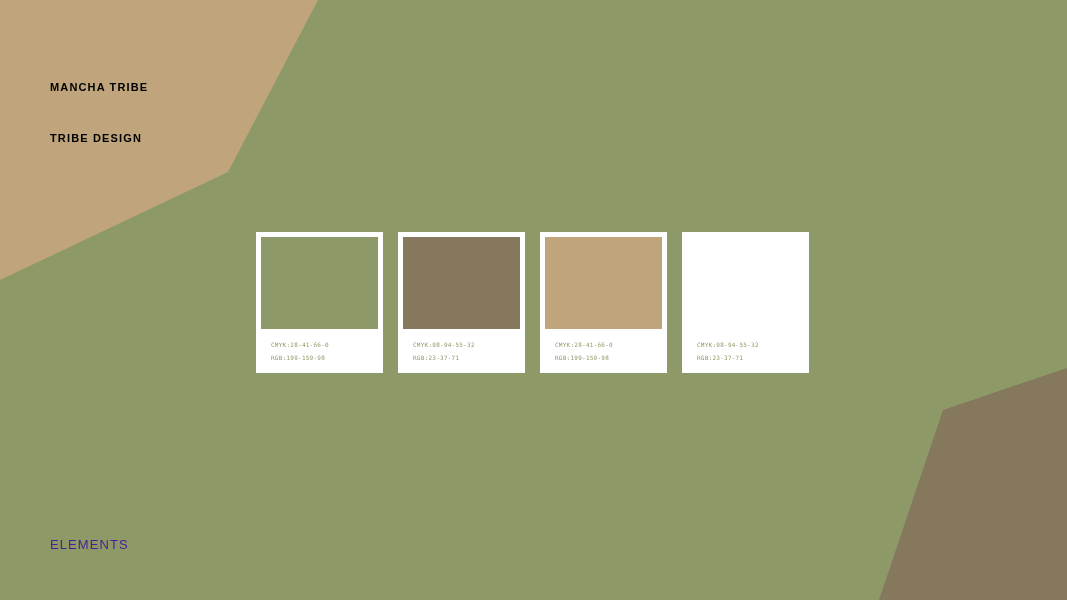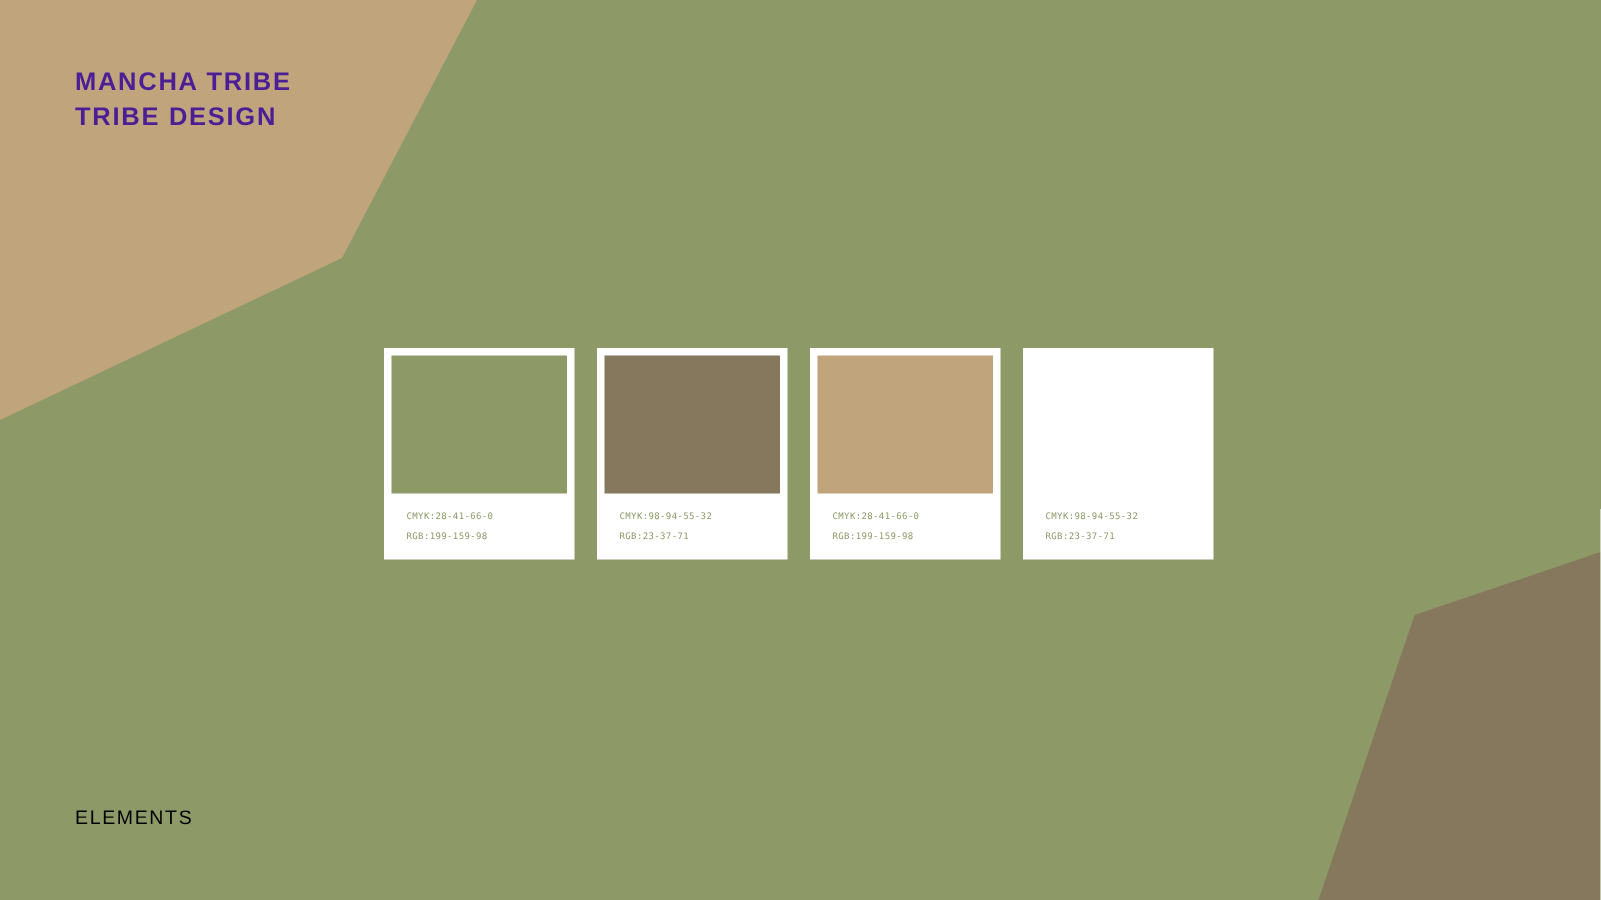--- a/index.html
+++ b/index.html
@@ -24,25 +24,26 @@
     pointer-events: none;
   }
   
   #title-block {
     position: absolute;
     left: 50px;
     top: 44px;
     line-height: 1.33;
   }
   #title-block .title-line {
-    font-size: 17px;
+    font-size: 11px;
     font-weight: 700;
     letter-spacing: 1.15px;
-    color: #4c1d95;
+    color: #000000;
     white-space: nowrap;
+    margin-top: 36px;
   }
   
   #swatch-strip {
     position: absolute;
     left: 256px;
     top: 232px;
     display: flex;
     gap: 15px;
   }
   .swatch-card {
@@ -70,21 +71,21 @@
     color: #8d9a68;
     white-space: nowrap;
   }
   
   #footer-label {
     position: absolute;
     left: 50px;
     top: 537px;
     font-size: 13px;
     letter-spacing: 1.1px;
-    color: #000000;
+    color: #4c1d95;
     white-space: nowrap;
   }
   #tagline-block {
     position: absolute;
     left: 901px;
     top: 528px;
     line-height: 1.45;
     text-align: left;
   }
   #tagline-block .tagline-line {

